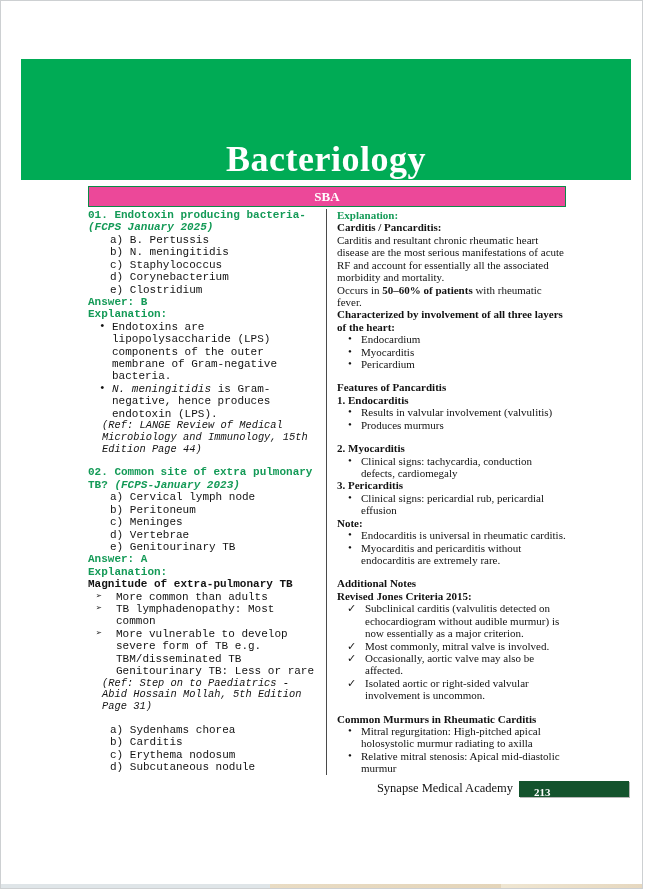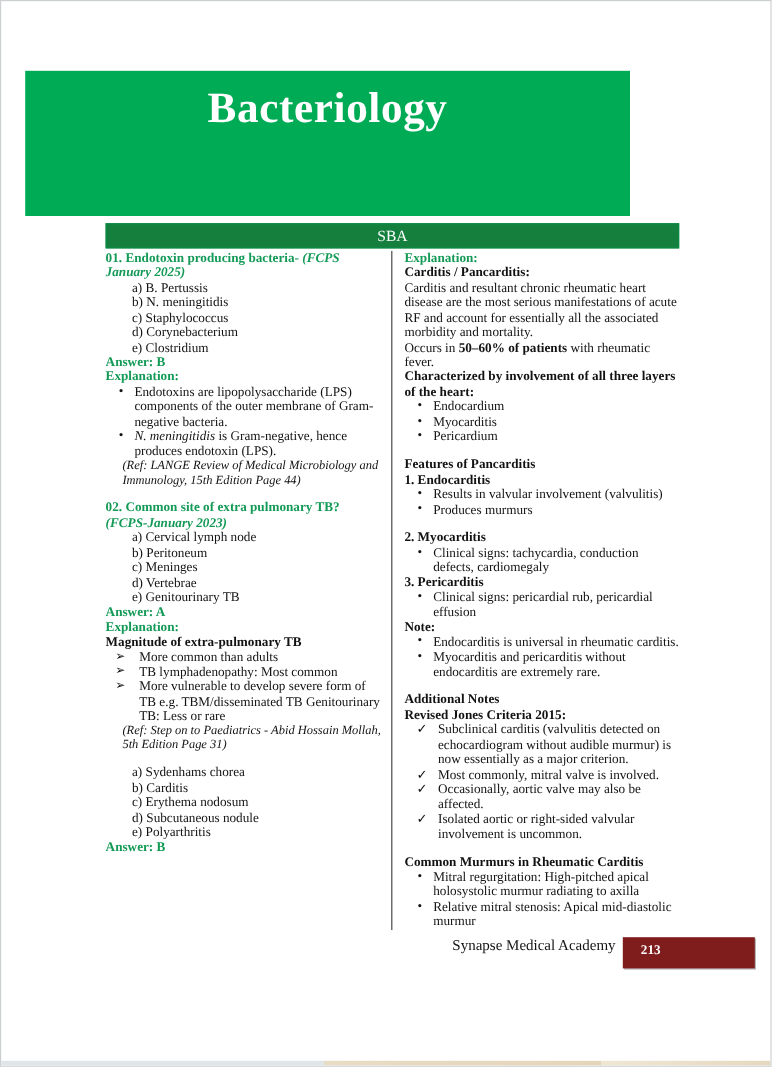--- a/index.html
+++ b/index.html
@@ -1,27 +1,27 @@
 <!DOCTYPE html>
 <html><head>
 <meta charset="utf-8">
 <style>
   html,body{margin:0;padding:0;background:#ffffff;}
   body{width:645px;height:891px;font-family:"Liberation Serif","DejaVu Serif",serif;color:#121212;}
   .sheet{position:relative;width:643px;height:889px;border:1px solid #cdd0d2;background:#fff;overflow:hidden;box-sizing:border-box;}
   .bottom-strip{position:absolute;left:0;right:0;bottom:0;height:4px;
     background:linear-gradient(to right,#dfe5e8 0%,#dfe5e8 42%,#e9dcc4 42%,#e4d5ba 78%,#efe6d2 78%,#e6d8c0 100%);}
-  .banner{position:absolute;left:20px;top:58px;width:504px;height:121px;background:#00ab55;
-    display:flex;align-items:flex-start;justify-content:center;}
+  .banner{position:absolute;left:20px;top:58px;width:610px;height:121px;background:#00ab55;
+    display:flex;align-items:flex-end;justify-content:center;}
   .banner h1{margin:10px 0 0 0;color:#ffffff;font-size:36px;font-weight:bold;letter-spacing:.5px;}
-  .sba-bar{position:absolute;left:87px;top:185px;width:476px;height:19px;background:#15803d;
-    border:1px solid #0b8a47;color:#ffffff;font-weight:normal;font-size:13px;line-height:19px;text-align:center;}
+  .sba-bar{position:absolute;left:87px;top:185px;width:476px;height:19px;background:#ec4899;
+    border:1px solid #0b8a47;color:#ffffff;font-weight:bold;font-size:13px;line-height:19px;text-align:center;}
   .columns{position:absolute;left:87px;top:208px;width:478px;height:566px;display:flex;overflow:hidden;}
   .col{box-sizing:border-box;font-size:11px;line-height:1.13;}
-  .col.left{width:238px;padding-right:7px;}
+  .col.left{width:238px;padding-right:7px;font-family:Liberation Mono, monospace;}
   .vrule{width:1px;background:#4a4a4a;}
   .col.right{flex:1;padding-left:10px;}
   p{margin:0;}
   .green{color:#149a57;font-weight:bold;}
   .qtitle{color:#149a57;font-weight:bold;}
   .qtitle em{font-style:italic;}
   .bold{font-weight:bold;}
   ul{margin:0;padding:0;list-style:none;}
   ul.opts{padding-left:22px;}
   ul.bullets li{position:relative;padding-left:13px;}
@@ -30,21 +30,21 @@
   ul.arrows{padding-left:8px;}
   ul.arrows li{position:relative;padding-left:20px;}
   ul.arrows li::before{content:"\27A2";position:absolute;left:0;top:0;font-size:10px;}
   ul.checks{padding-left:10px;}
   ul.checks li{position:relative;padding-left:18px;}
   ul.checks li::before{content:"\2713";position:absolute;left:0;top:0;}
   .ref{font-style:italic;font-size:10.4px;text-align:left;padding-left:14px;}
   .gap{height:11px;}
   .footer{position:absolute;top:780px;right:13px;display:flex;align-items:flex-start;}
   .footer .pub{font-size:12.5px;margin-right:6px;}
-  .pagebox{width:110px;height:26px;background:#7f1d1d;box-shadow:1px 1px 0 #b7b7b7;
+  .pagebox{width:110px;height:16px;background:#14532d;box-shadow:1px 1px 0 #b7b7b7;
     color:#fff;font-weight:bold;font-size:11px;line-height:23px;padding-left:15px;box-sizing:border-box;}
 </style>
 </head>
 <body>
 
 <div class="sheet">
 
   <div class="banner">
     <h1>Bacteriology</h1>
   </div>

